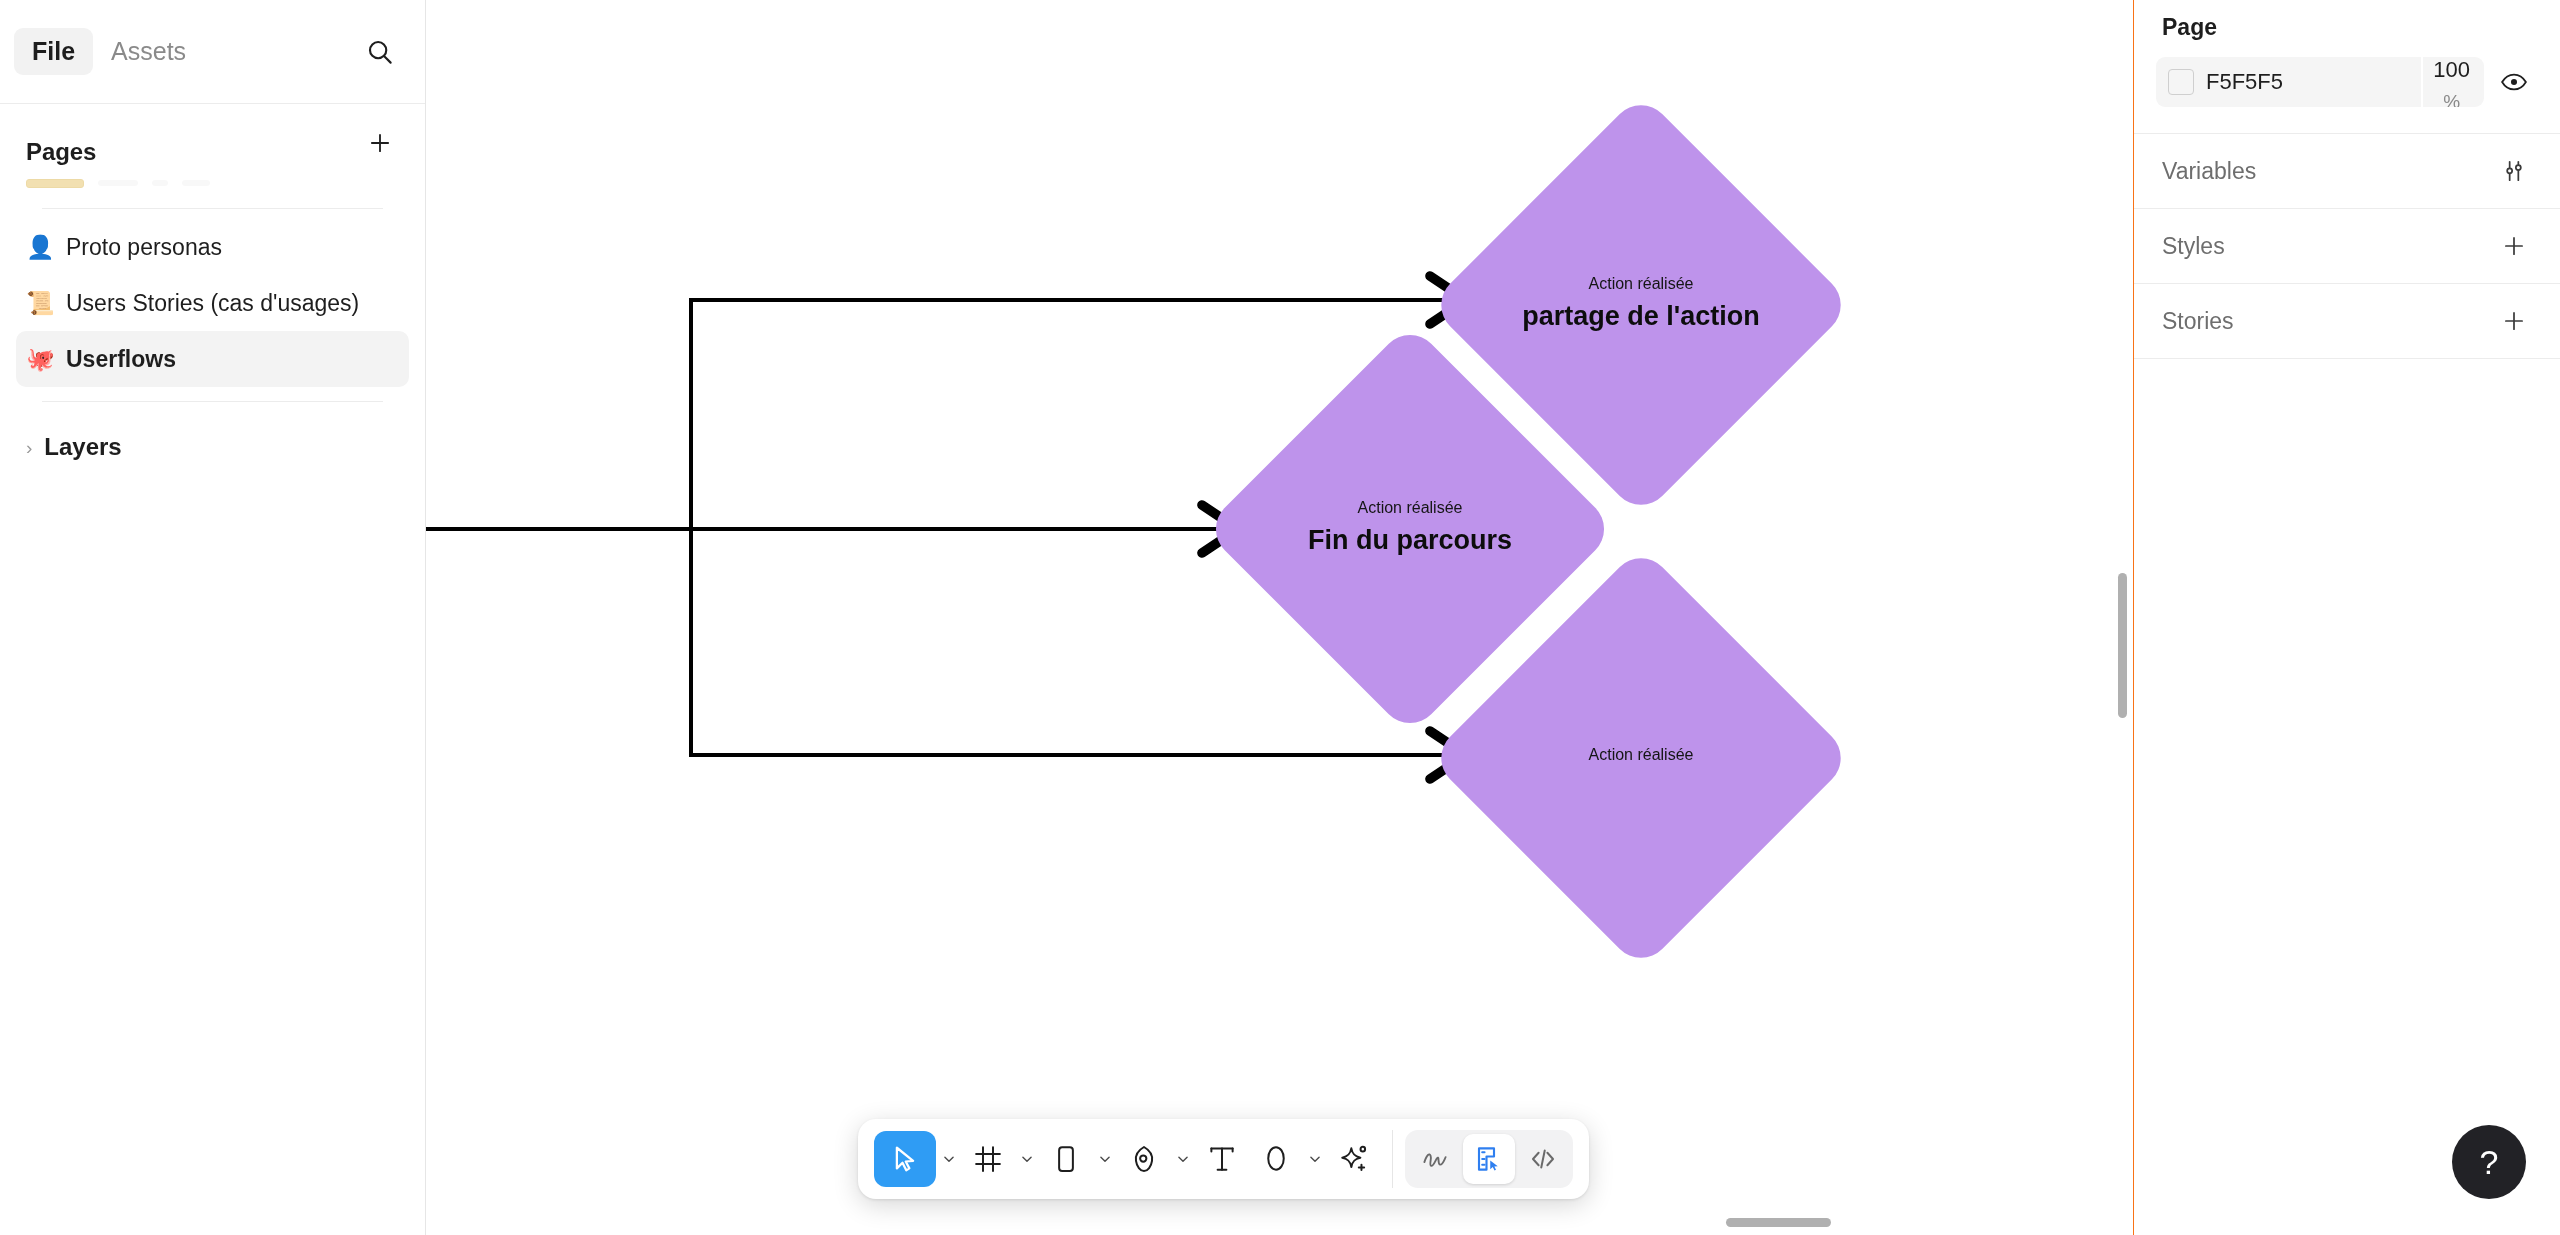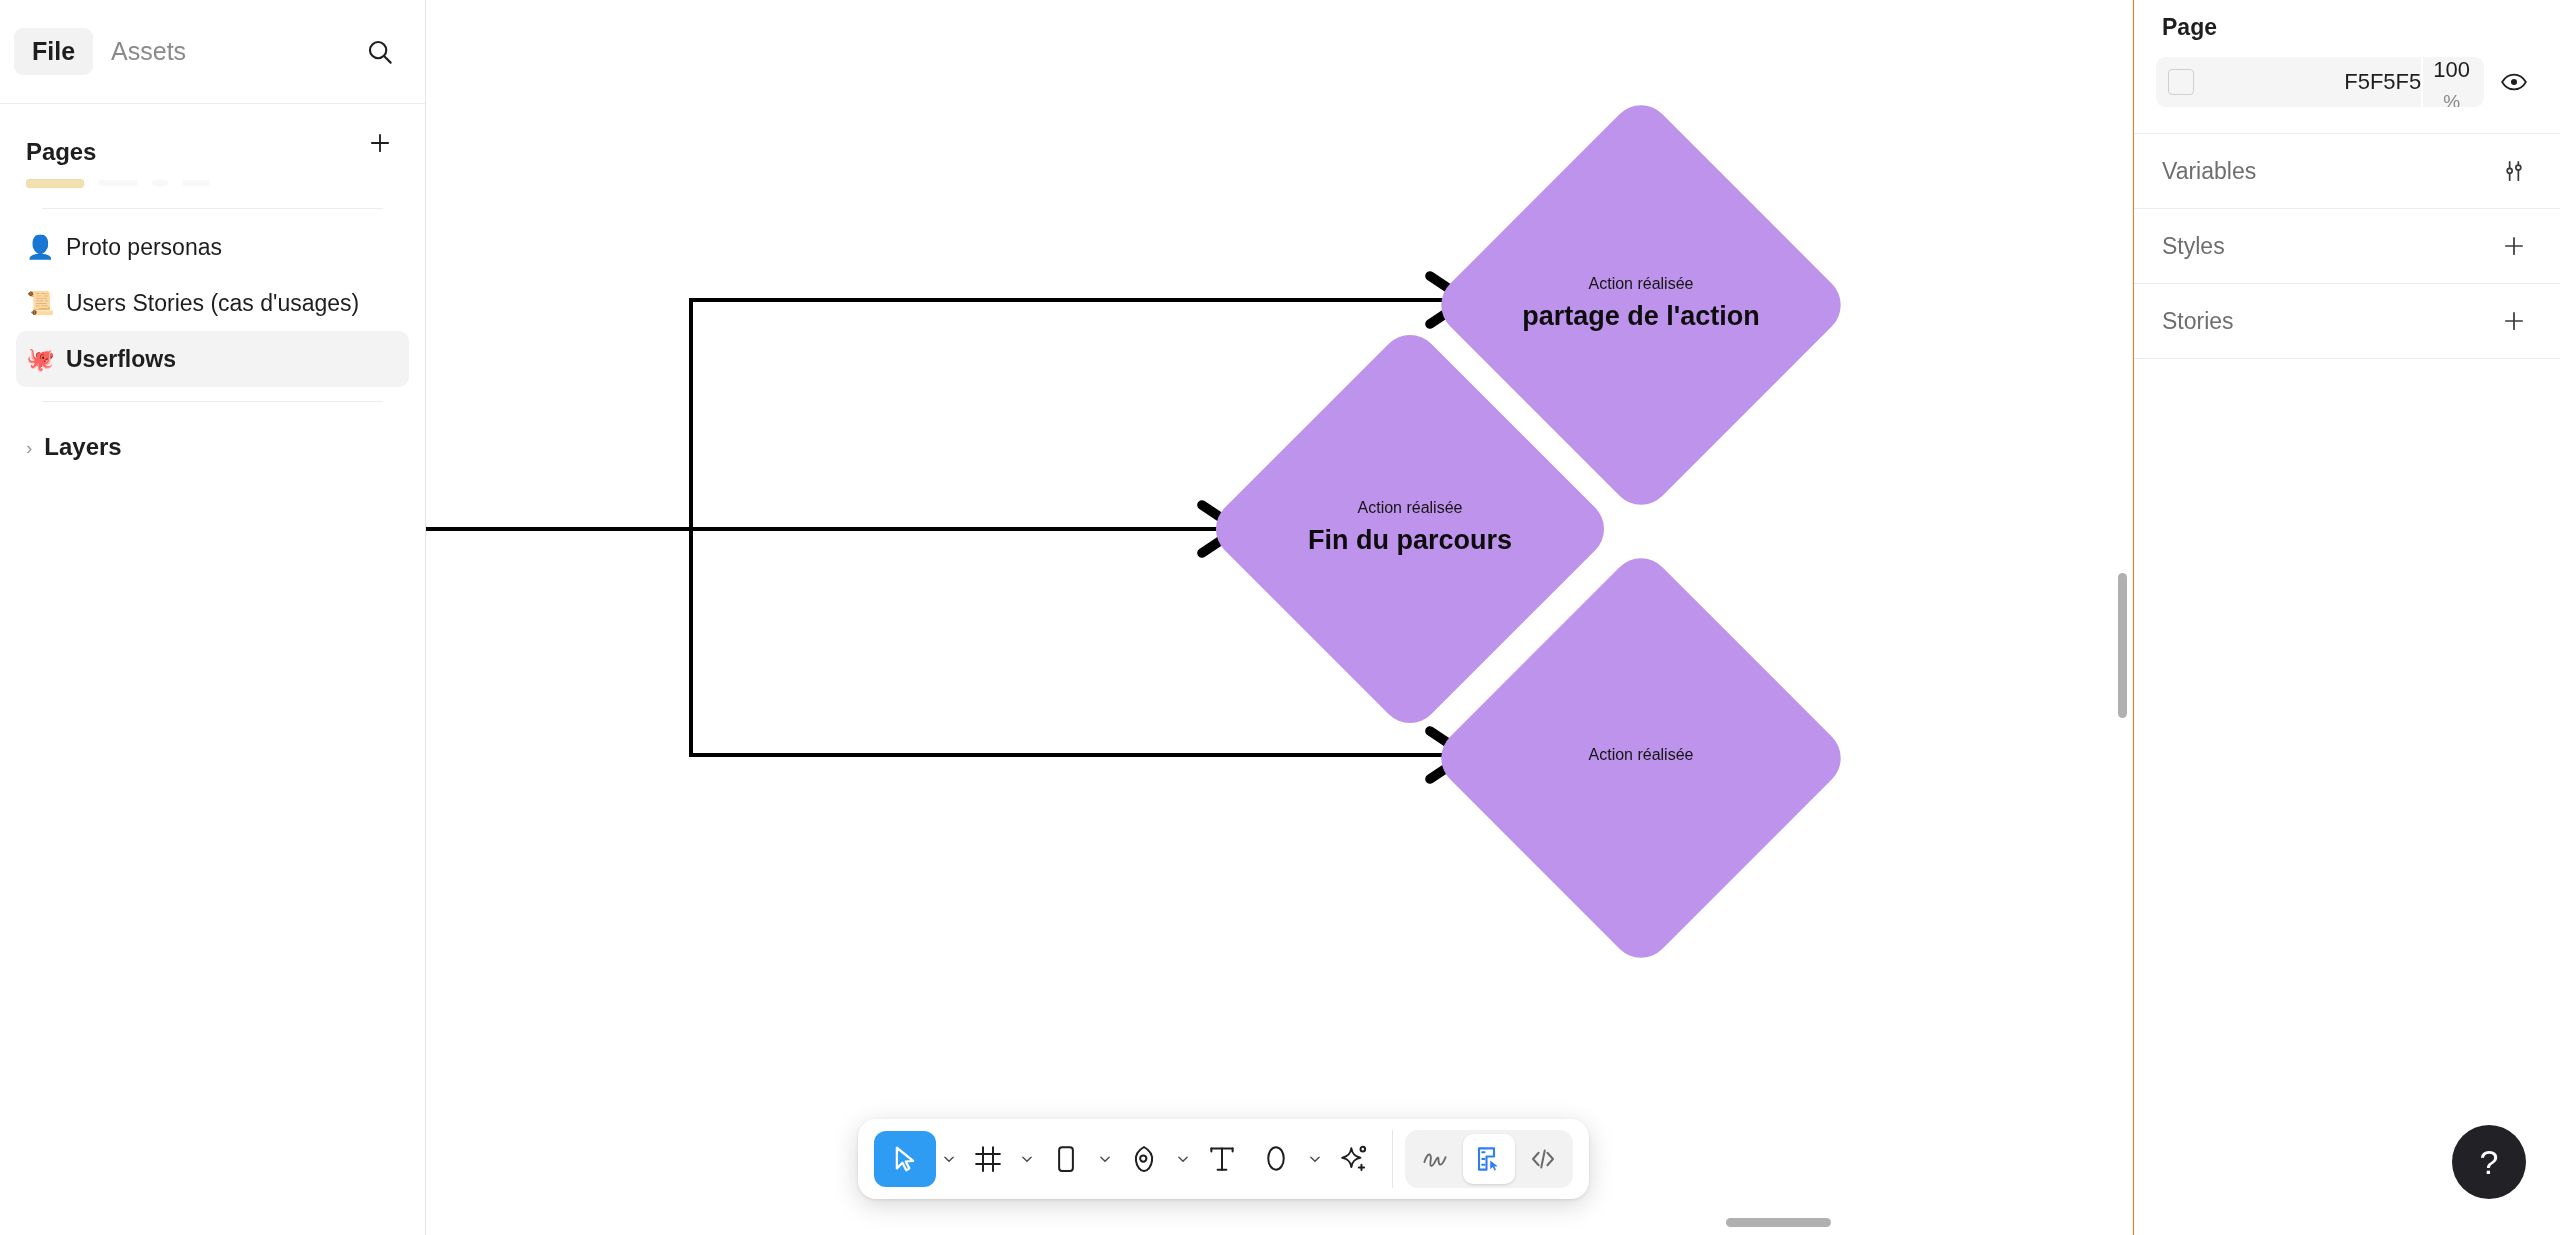--- a/index.html
+++ b/index.html
@@ -171,21 +171,20 @@
     font-size: 23px; font-weight: 700;
   }
   .fill-row {
     display: flex; align-items: center;
     margin: 6px 22px 0 22px; height: 50px;
   }
   .fill-box {
     display: flex; align-items: center; flex: 1;
     background: #f5f5f5; border-radius: 9px; height: 50px;
     overflow: hidden;
-    text-align: right;
   }
   .swatch {
     width: 26px; height: 26px; margin: 0 12px 0 12px;
     background: #f5f5f5; border: 1px solid #cfcfcf; border-radius: 4px;
   }
   .hexval { font-size: 22px; color: #1e1e1e; flex: 1; }
   .opacity-cell {
     display: flex; align-items: baseline; gap: 8px;
     padding: 0 14px 0 10px; height: 50px;
     align-items: center; border-left: 2px solid #ffffff; flex-direction: column;

